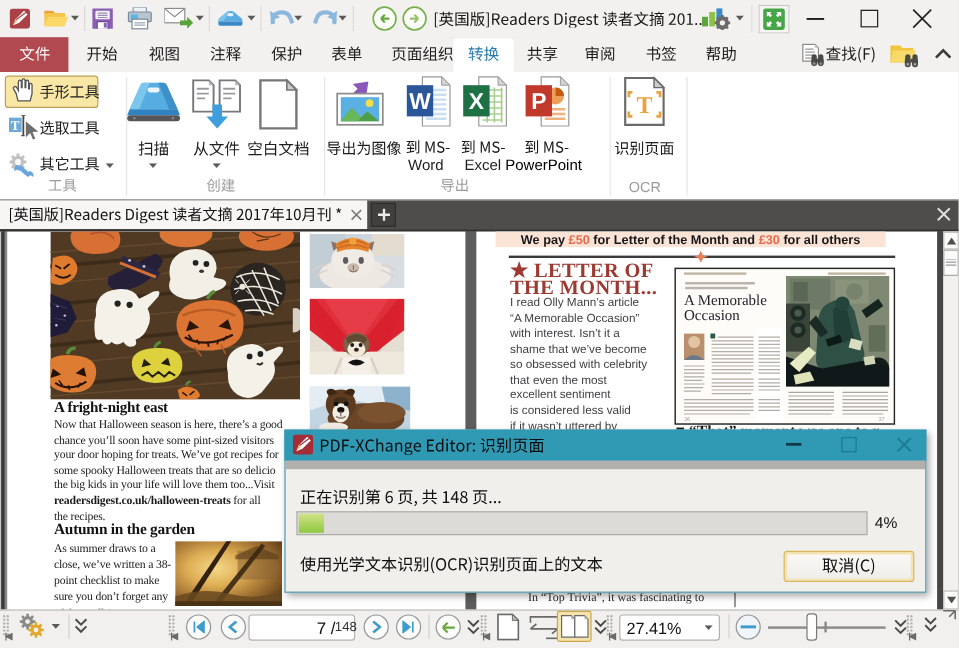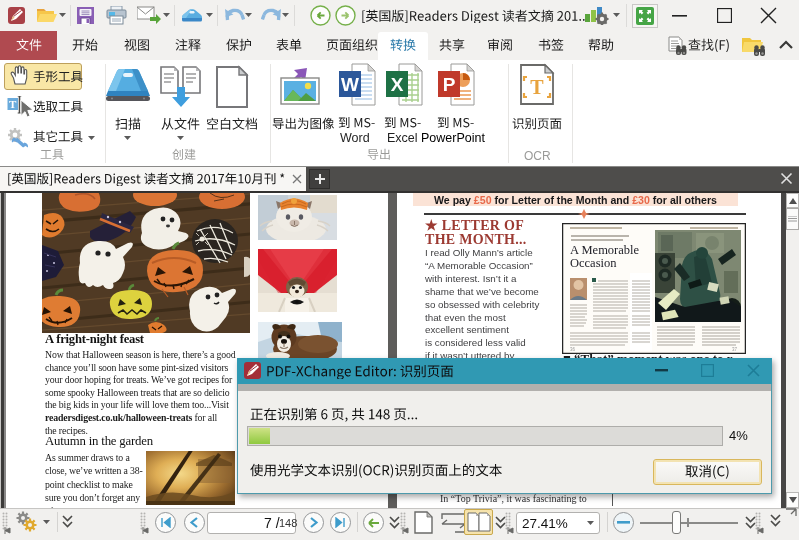--- a/index.html
+++ b/index.html
@@ -655,27 +655,27 @@
 <path d="M20 11 q6 -4 12 0 l-1 6 h-10 Z" fill="#42301c"></path>
 <ellipse cx="26" cy="22" rx="7" ry="8" fill="#f2ede4"></ellipse>
 <circle cx="22" cy="14.5" r="2" fill="#14100c"></circle>
         <circle cx="30.5" cy="14.5" r="2" fill="#14100c"></circle>
 <ellipse cx="26" cy="19.5" rx="3" ry="2.4" fill="#14100c"></ellipse>
 <path d="M26 21 v4 M22 25 q4 3 8 0" stroke="#8a7a6a" stroke-width="1.2" fill="none"></path>
 <ellipse cx="20" cy="34" rx="12" ry="4" fill="#f0ebe2"></ellipse>
       </svg>
     </div>
 <div style="position:absolute;left:45px;top:332px;">
-      <div style="font-family:'Liberation Serif';font-size:12.6px;font-weight:bold;color:#121212;letter-spacing:-0.2px">A fright-night feast</div>
+      <div style="font-family:'Liberation Serif';font-size:12.6px;font-weight:bold;color:#121212;letter-spacing:-0.2px">A fright-night east</div>
     </div>
 <div style="position:absolute;left:45px;top:349px;">
       <div style="font-family:'Liberation Serif';font-size:9.8px;line-height:12.6px;color:#1a1a1a;letter-spacing:-0.15px;white-space:nowrap">Now that Halloween season is here, there’s a good<br>chance you’ll soon have some pint-sized visitors<br>your door hoping for treats. We’ve got recipes for<br>some spooky Halloween treats that are so delicio<br>the big kids in your life will love them too...Visit<br><b>readersdigest.co.uk/halloween-treats</b> for all<br>the recipes.</div>
     </div>
 <div style="position:absolute;left:45px;top:434px;">
-      <div style="font-family:'Liberation Serif';font-size:12.8px;font-weight:normal;color:#121212;letter-spacing:-0.2px">Autumn in the garden</div>
+      <div style="font-family:'Liberation Serif';font-size:12.8px;font-weight:bold;color:#121212;letter-spacing:-0.2px">Autumn in the garden</div>
     </div>
 <div style="position:absolute;left:45px;top:451px;">
       <div style="font-family:'Liberation Serif';font-size:9.8px;line-height:13.4px;color:#1a1a1a;letter-spacing:-0.15px;white-space:nowrap">As summer draws to a<br>close, we’ve written a 38-<br>point checklist to make<br>sure you don’t forget any<br>of those all-important</div>
     </div>
 <div style="position:absolute;left:146px;top:451px;">
       <svg width="89" height="54" viewBox="0 0 89 54">
 <defs>
           <radialGradient id="au" cx="38%" cy="42%" r="75%">
 <stop offset="0%" stop-color="#f4d98a"></stop>
             <stop offset="35%" stop-color="#dfae55"></stop>
@@ -696,21 +696,21 @@
 <div style="position:absolute;left:413px;top:194px;">
       <div style="width:325px;text-align:center;font-family:'Liberation Sans';font-size:10.6px;font-weight:bold;color:#18181a">We pay <span style="color:#e8694a">£50</span> for Letter of the Month and <span style="color:#e8694a">£30</span> for all others</div>
     </div>
 <div class="abs" style="left:424px;top:213px;width:322px;height:1.5px;background:#3a3a3a"></div>
 <div style="position:absolute;left:578px;top:209px;">
       <svg width="12" height="10">
         <path d="M6 0 L8 4 L12 5 L8 6 L6 10 L4 6 L0 5 L4 4 Z" fill="#e8815a"></path>
       </svg>
     </div>
 <div style="position:absolute;left:425px;top:219px;">
-      <div style="font-family:'Liberation Serif';font-size:14px;font-weight:bold;color:#9c3a32;line-height:13.5px;letter-spacing:0.3px">★ LETTER OF<br>THE MONTH...</div>
+      <div style="font-family:'Liberation Serif';font-size:17px;font-weight:bold;color:#9c3a32;line-height:13.5px;letter-spacing:0.3px">★ LETTER OF<br>THE MONTH...</div>
     </div>
 <div style="position:absolute;left:425px;top:247px;">
       <div style="font-family:'Liberation Sans';font-size:9.8px;line-height:12.9px;color:#3f3f41;white-space:nowrap">I read Olly Mann’s article<br>“A Memorable Occasion”<br>with interest. Isn’t it a<br>shame that we’ve become<br>so obsessed with celebrity<br>that even the most<br>excellent sentiment<br>is considered less valid<br>if it wasn’t uttered by</div>
     </div>
 <div style="position:absolute;left:562px;top:223px;">
       <svg width="184" height="131" viewBox="0 0 184 131">
 <rect x="0.5" y="0.5" width="183" height="130" fill="#fefcf8" stroke="#252525" stroke-width="1.5"></rect>
 <rect x="8" y="4" width="52" height="2" fill="#c0b6a4"></rect>
         <rect x="128" y="4" width="48" height="2" fill="#c0b6a4"></rect>
 <path d="M9 13 h58 M9 17 h52" stroke="#b9b4ac" stroke-width="2"></path>

